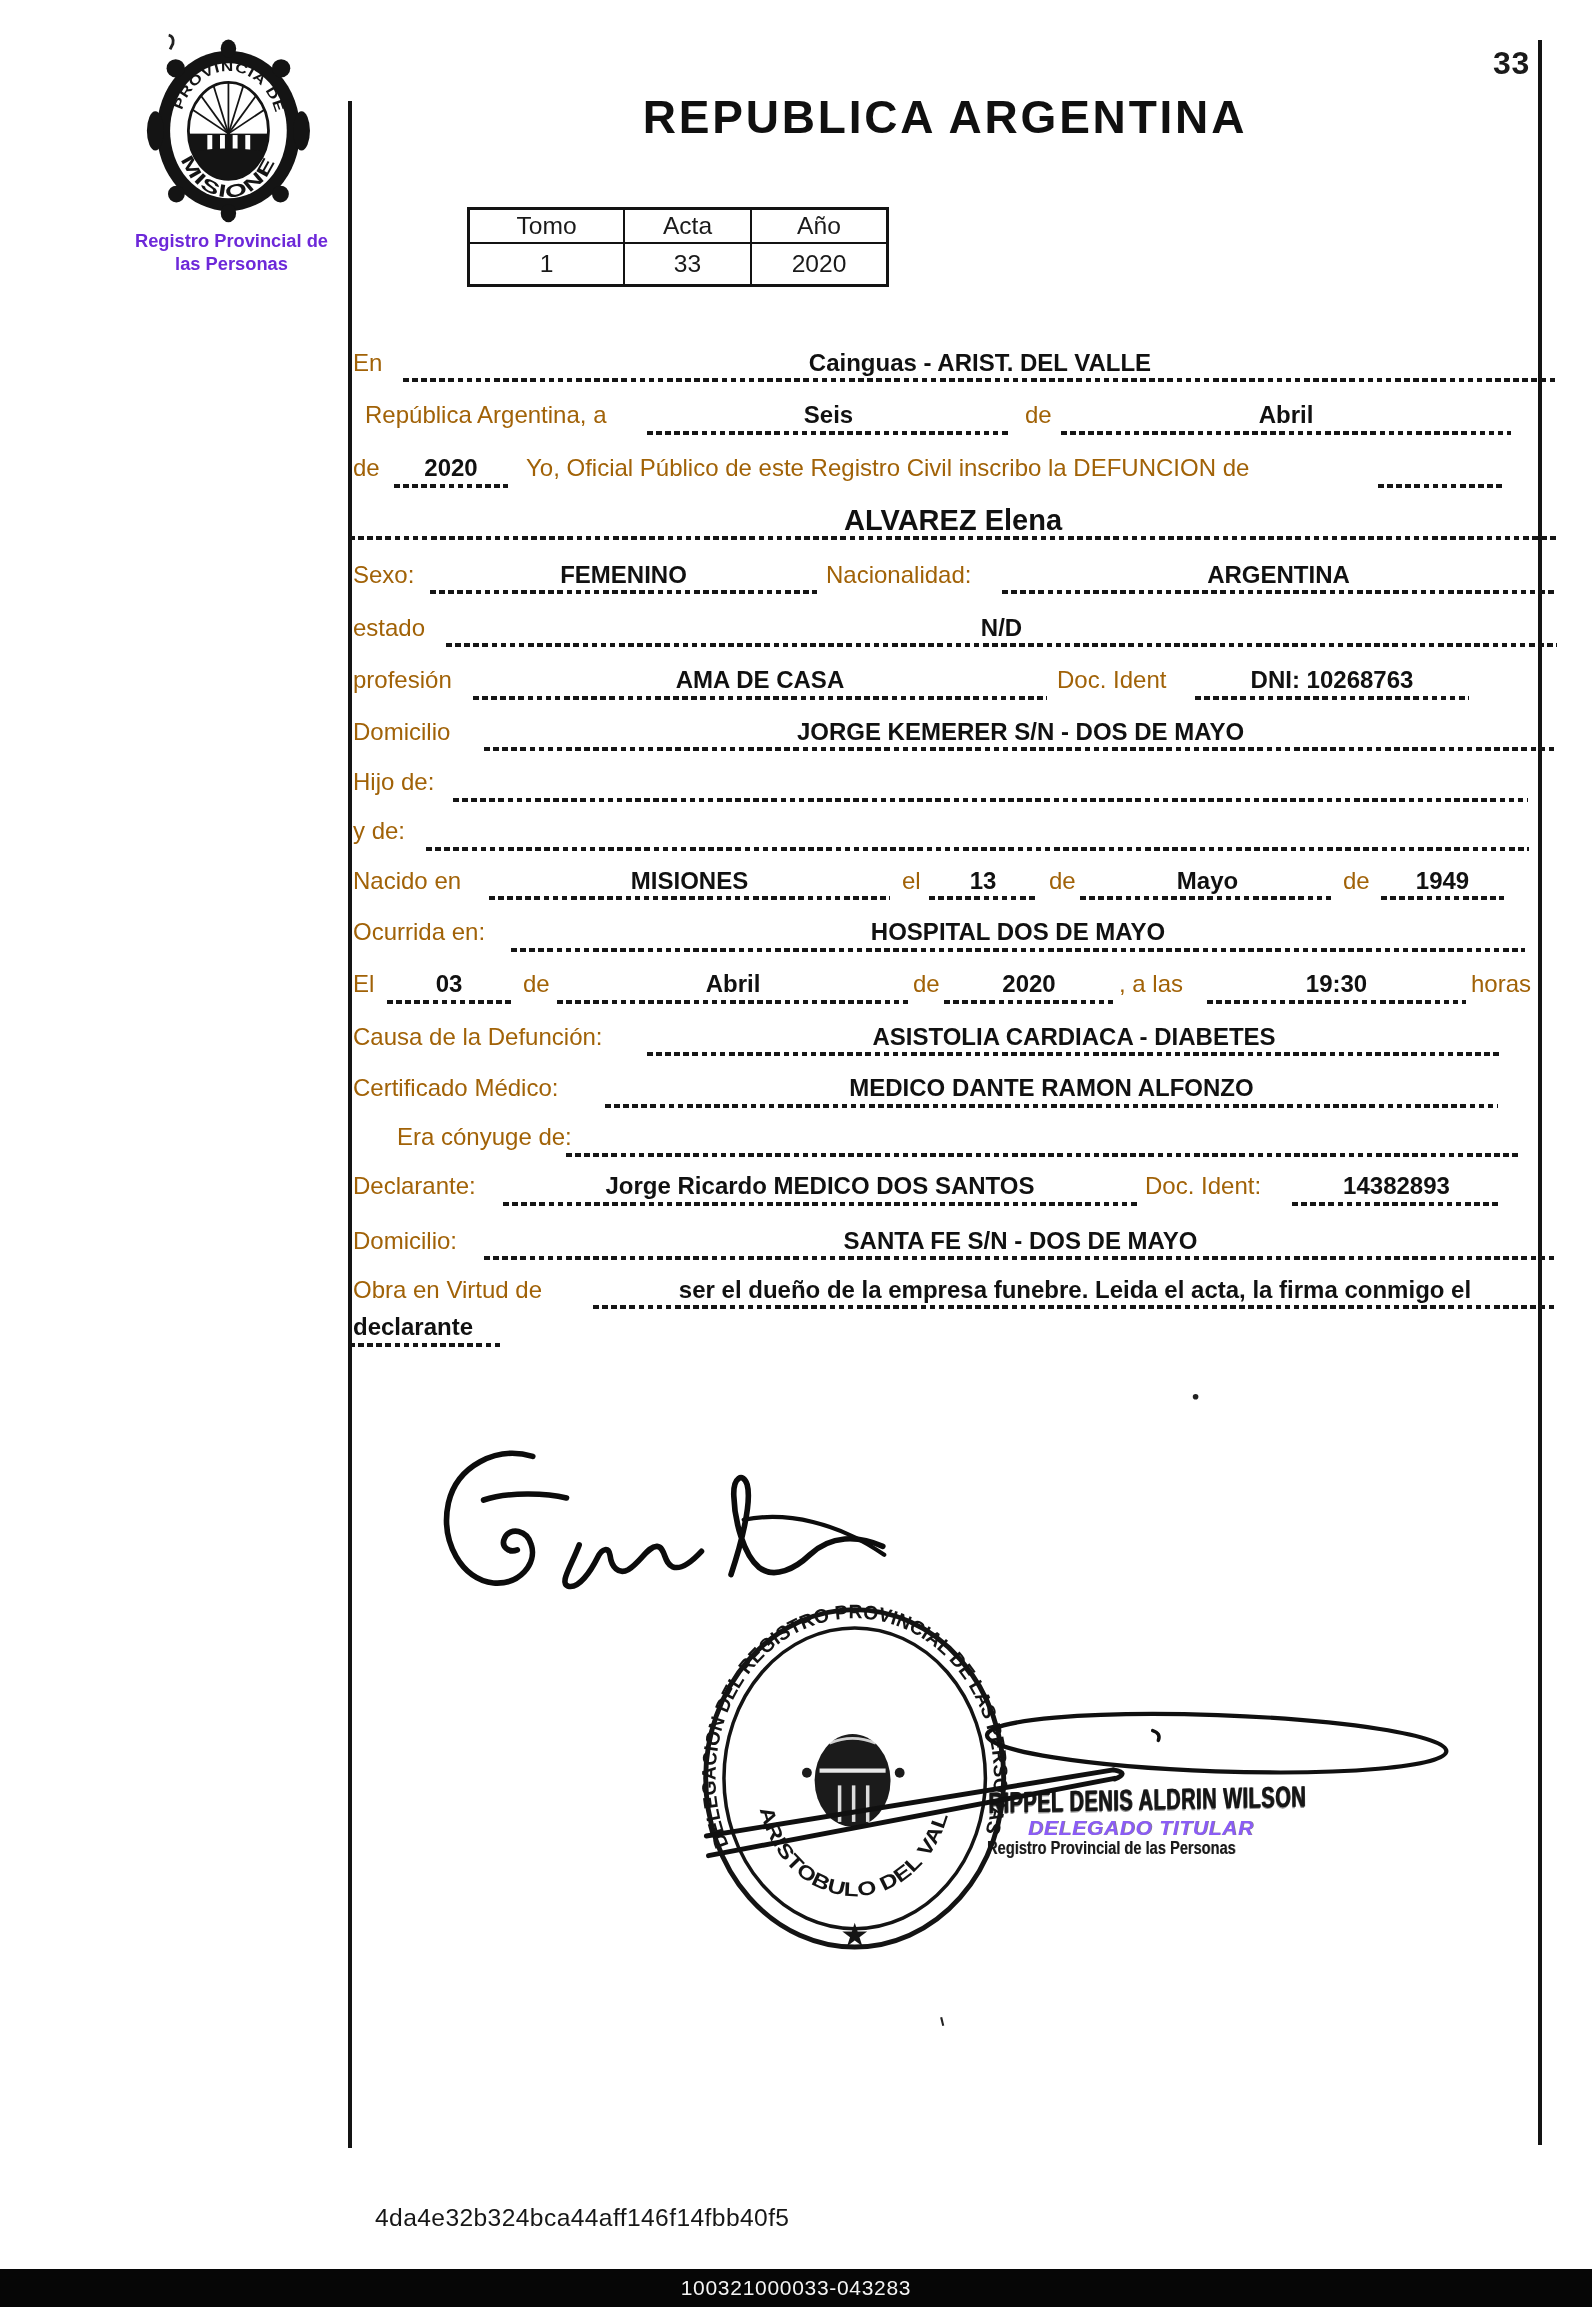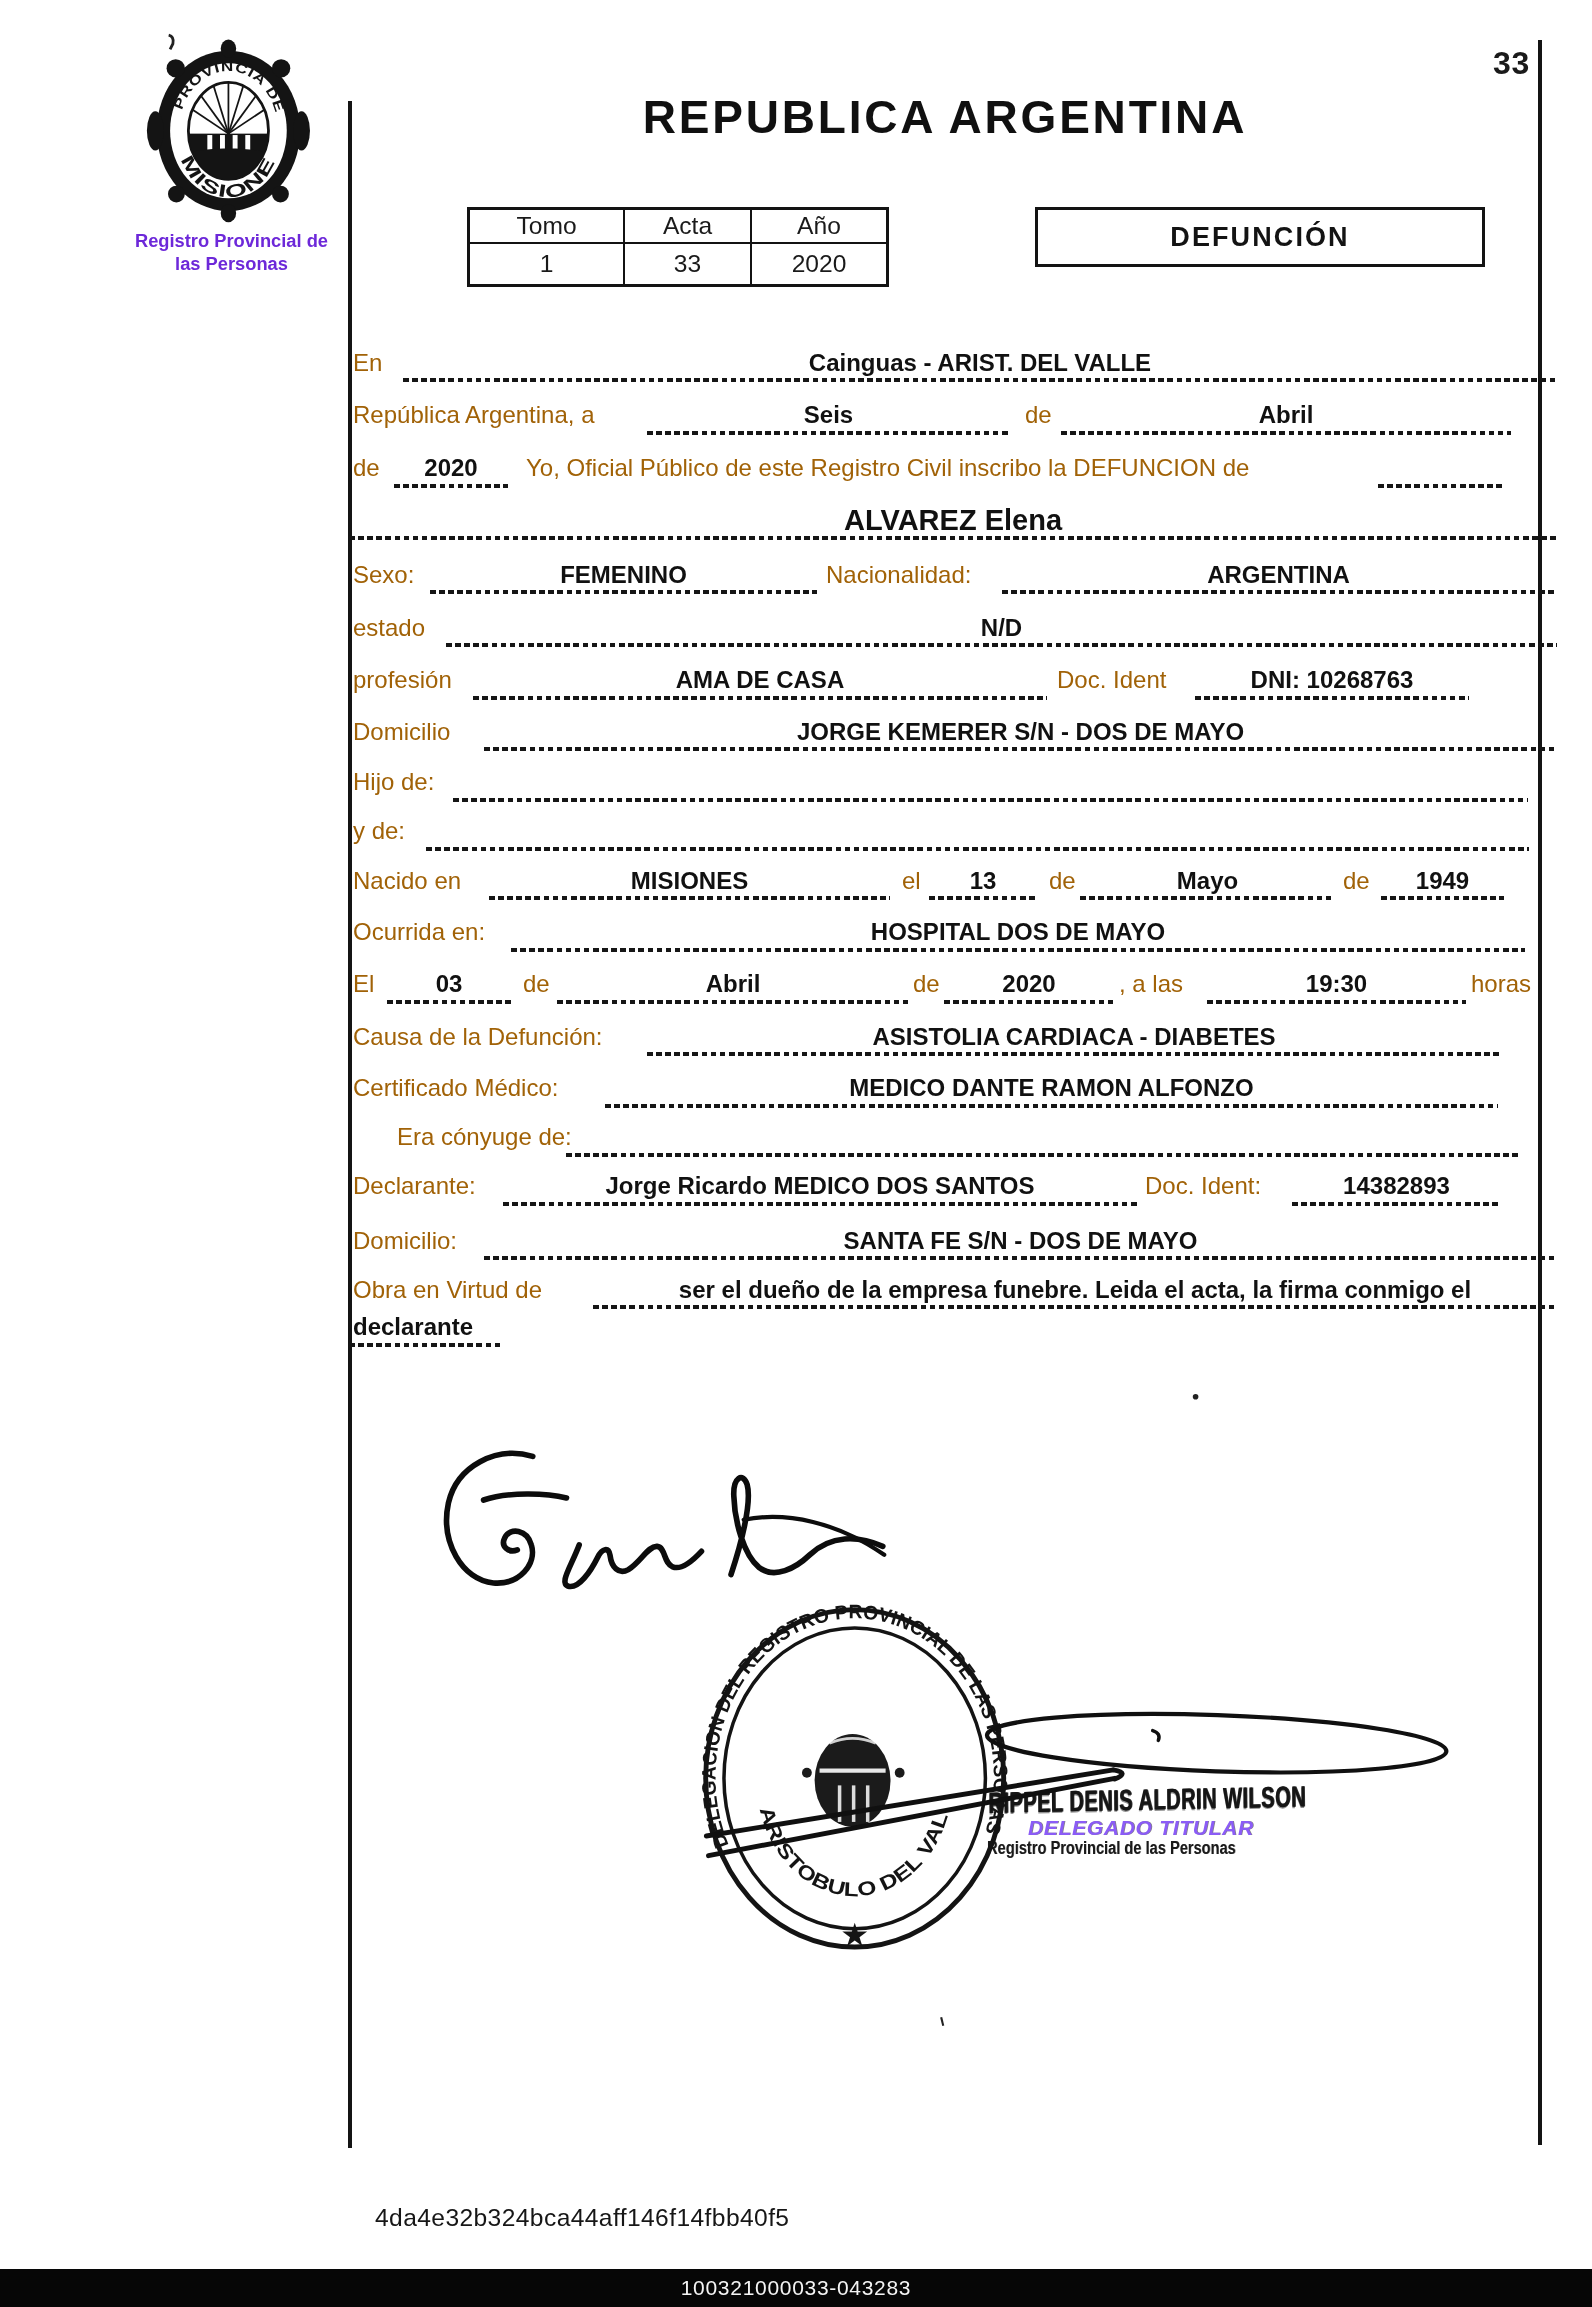--- a/index.html
+++ b/index.html
@@ -46,29 +46,26 @@
 
   <div class="ref-table">
     <div class="cell">Tomo</div>
     <div class="cell">Acta</div>
     <div class="cell last">Año</div>
     <div class="cell bottom">1</div>
     <div class="cell bottom">33</div>
     <div class="cell bottom last">2020</div>
   </div>
 
-  <div class="defuncion-box">
-    <span>DEFUNCIÓN</span>
-  </div>
 
   <span class="lbl" style="left:353px;top:347px;">En</span>
   <span class="val" style="left:403px;top:347px;width:1154px;">Cainguas - ARIST. DEL VALLE</span>
   <div class="dots" style="left:403px;top:378px;width:1154px;"></div>
 
-  <span class="lbl" style="left:353px;top:399px;">República Argentina, a</span>
+  <span class="lbl" style="left:353px;top:399px;padding-left:12px;">República Argentina, a</span>
   <span class="val" style="left:647px;top:399px;width:363px;">Seis</span>
   <div class="dots" style="left:647px;top:431px;width:363px;"></div>
   <span class="lbl" style="left:1025px;top:399px;">de</span>
   <span class="val" style="left:1061px;top:399px;width:450px;">Abril</span>
   <div class="dots" style="left:1061px;top:431px;width:450px;"></div>
 
   <span class="lbl" style="left:353px;top:452px;">de</span>
   <span class="val" style="left:394px;top:452px;width:114px;">2020</span>
   <div class="dots" style="left:394px;top:484px;width:114px;"></div>
   <span class="lbl" style="left:526px;top:452px;">Yo, Oficial Público de este Registro Civil inscribo la DEFUNCION de</span>

